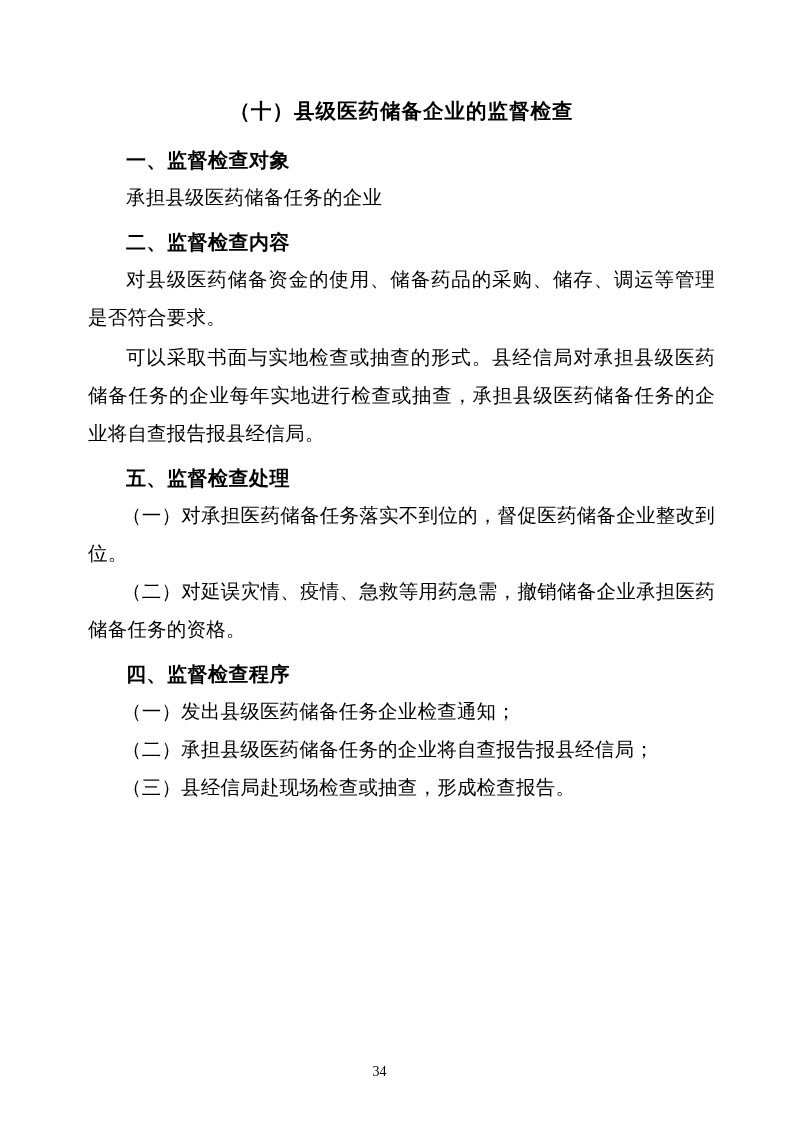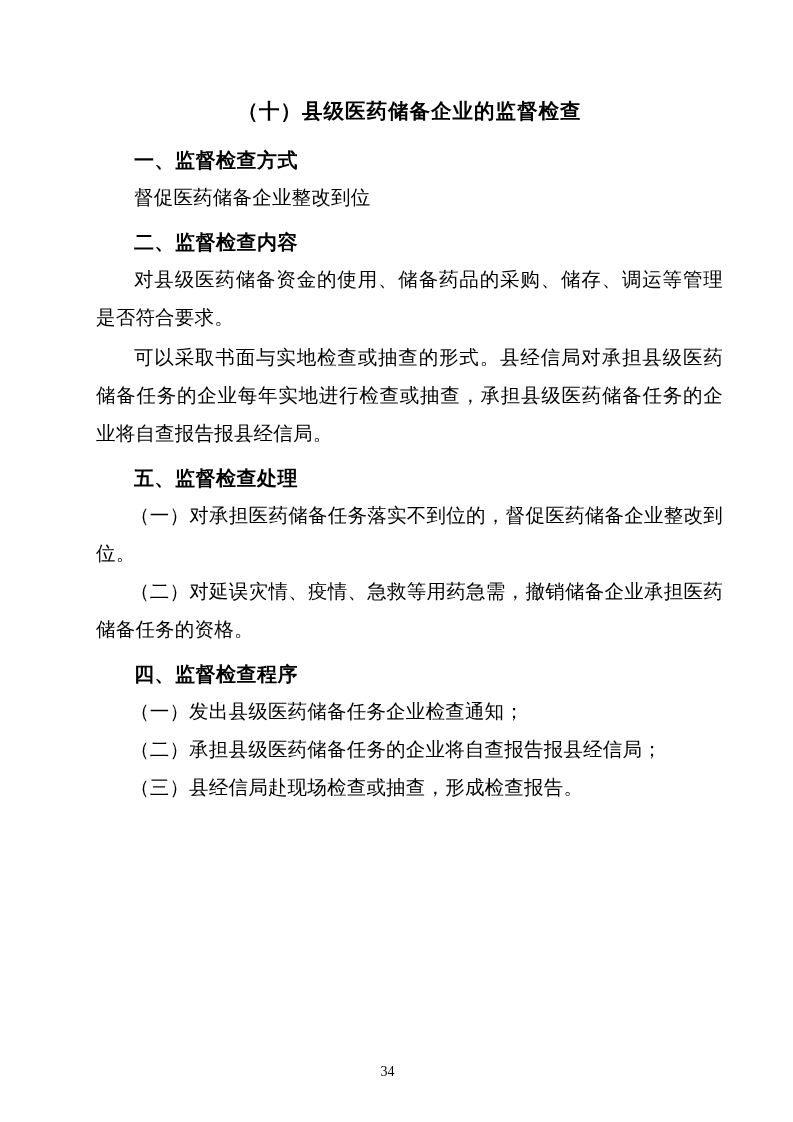--- a/index.html
+++ b/index.html
@@ -10,21 +10,21 @@
   body {
     width: 793px;
     height: 1122px;
     position: relative;
     font-family: "DejaVu Sans", "Liberation Sans", sans-serif;
     color: #000000;
     overflow: hidden;
   }
   .page {
     position: absolute;
-    left: 8px;
+    left: 0;
     top: 0;
     width: 759px;
     height: 1122px;
     box-sizing: border-box;
     padding: 96px 44px 60px 88px;
   }
   .doc-title {
     text-align: center;
     font-size: 20.5px;
     font-weight: bold;
@@ -67,22 +67,22 @@
   }
 </style>
 </head>
 <body>
 
 <div class="page">
 
   <h1 class="doc-title">（十）县级医药储备企业的监督检查</h1>
 
   <div class="block">
-    <div class="section-heading">一、监督检查方式</div>
-    <p class="para">督促医药储备企业整改到位</p>
+    <div class="section-heading">一、监督检查对象</div>
+    <p class="para">承担县级医药储备任务的企业</p>
   </div>
 
   <div class="block">
     <div class="section-heading">二、监督检查内容</div>
     <p class="para">对县级医药储备资金的使用、储备药品的采购、储存、调运等管理是否符合要求。</p>
   </div>
 
   <div class="block">
     <p class="para">可以采取书面与实地检查或抽查的形式。县经信局对承担县级医药储备任务的企业每年实地进行检查或抽查，承担县级医药储备任务的企业将自查报告报县经信局。</p>
   </div>

